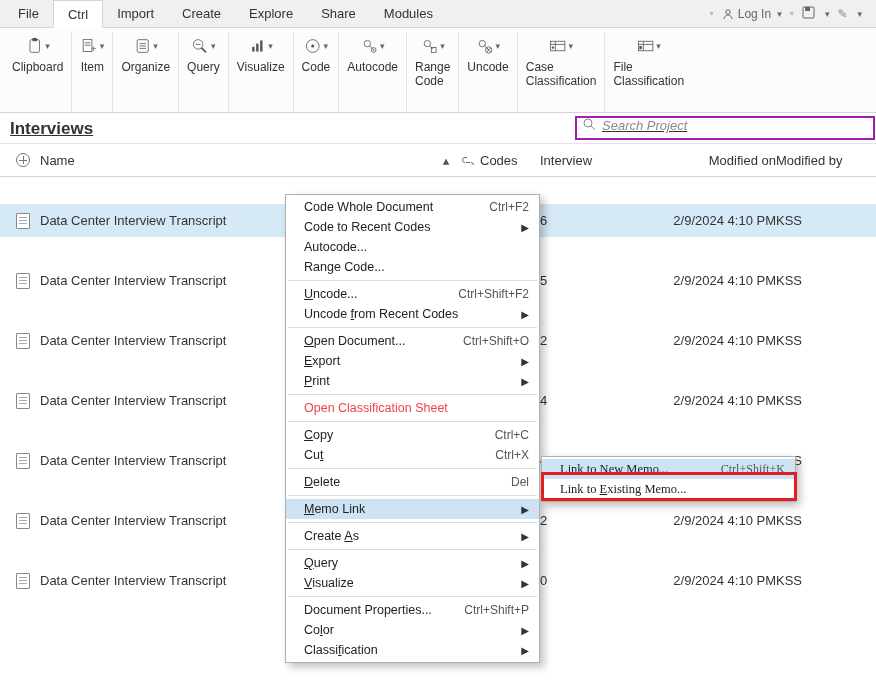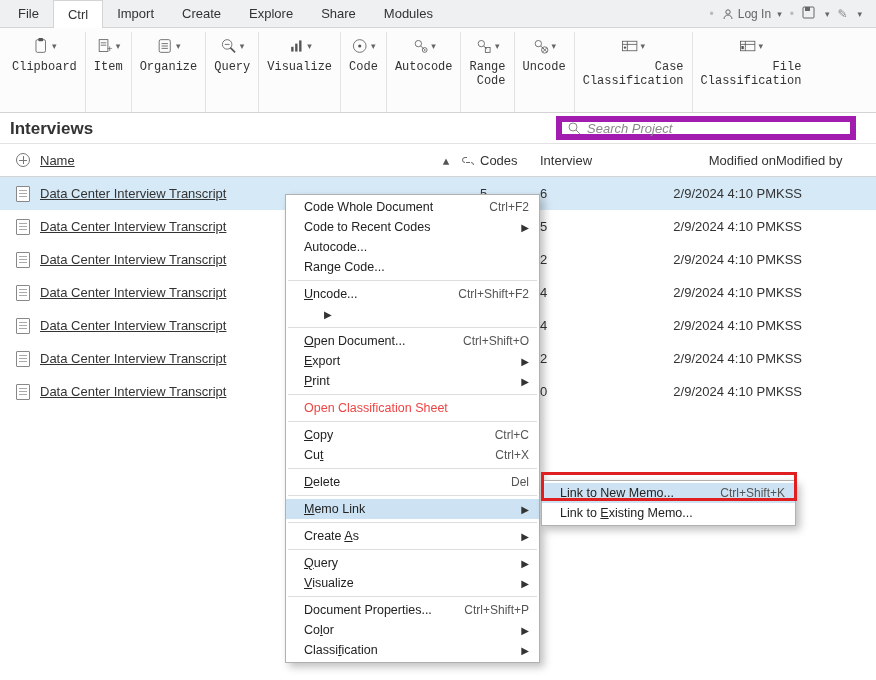--- a/index.html
+++ b/index.html
@@ -70,45 +70,45 @@
     width: 24px;
     height: 24px;
     display: flex;
     align-items: center;
     justify-content: center;
     margin-bottom: 2px;
   }
   .riblabel {
     font-size: 12px;
     color: #333;
-    text-align: right;
+    text-align: left;
     line-height: 1.2;
     white-space: pre-line;
-    font-family: Liberation Mono, monospace;
   }
   .chev-down {
     font-size: 9px;
     color: #666;
     margin-left: 2px;
   }
   .section-title {
     font-size: 17px;
     font-weight: 600;
     padding: 6px 10px 4px 10px;
   }
   .toolbar2 {
     display: flex;
     align-items: center;
-    padding-right: 20px;
+    padding-right: 1px;
+    text-decoration: underline;
   }
   .toolbar2 .spacer { flex: 1; }
   .searchbox {
     display: flex;
-    align-items: center;
-    border: 6px solid #a21caf;
+    align-items: flex-start;
+    border: 2px solid #a21caf;
     background: #fff;
     height: 24px;
     width: 300px;
     padding: 0 6px;
     color: #888;
     font-style: italic;
     font-size: 13px;
   }
   .searchbox svg { margin-right: 6px; flex-shrink: 0; }
   .grid-header, .grid-row {
@@ -120,28 +120,28 @@
   }
   .grid-header {
     height: 34px;
     border-top: 1px solid #e2e2e2;
     border-bottom: 1px solid #d4d4d4;
     color: #333;
     font-weight: 400;
     background: #fff;
   }
   .col-icon { width: 26px; flex-shrink: 0; display:flex; align-items:center; justify-content:center;}
-  .col-name { flex: 1; min-width: 0; padding-left: 4px; text-decoration: underline;}
+  .col-name { flex: 1; min-width: 0; padding-left: 4px;}
   .col-linkicon { width: 24px; flex-shrink:0; text-align:center;}
   .col-sort { width: 20px; flex-shrink:0; text-align:center; color:#555;}
   .col-codes { width: 60px; flex-shrink:0; text-align:left;}
   .col-refs { width: 86px; flex-shrink:0; text-align:left;}
   .col-mod { width: 150px; flex-shrink:0; text-align:right;}
   .col-by { width: 90px; flex-shrink:0; text-align:left;}
-  .grid-row { height: 33px; border-bottom: none;}
+  .grid-row { height: 33px; border-bottom: none; margin-top: 27px;}
   .grid-row.selected { background: #d6e9f7; }
   .doc-icon { width:14px; height:16px; border:1px solid #888; border-radius:1px; position:relative; background:#fff;}
   .doc-icon::after { content:""; position:absolute; top:3px; left:2px; right:2px; height:1px; background:#aaa; box-shadow: 0 3px 0 #aaa, 0 6px 0 #aaa;}
   .plus-circle { width:14px; height:14px; border:1px solid #777; border-radius:50%; position:relative;}
   .plus-circle::before { content:""; position:absolute; top:2px; bottom:2px; left:6px; width:1px; background:#777;}
   .plus-circle::after { content:""; position:absolute; left:2px; right:2px; top:6px; height:1px; background:#777;}
 
   
   .ctx-menu {
     position: absolute;
@@ -475,20 +475,21 @@
     </div>
     <div class="ctx-item">
       <span class="label">Range Code...</span>
     </div>
     <div class="ctx-sep"></div>
     <div class="ctx-item">
       <span class="label"><span class="accel">U</span>ncode...</span>
       <span class="shortcut">Ctrl+Shift+F2</span>
     </div>
     <div class="ctx-item">
+      <span class="label">Uncode <span class="accel">f</span>rom Recent Codes</span>
       <span class="arrow">▶</span>
     </div>
     <div class="ctx-sep"></div>
     <div class="ctx-item">
       <span class="label"><span class="accel">O</span>pen Document...</span>
       <span class="shortcut">Ctrl+Shift+O</span>
     </div>
     <div class="ctx-item">
       <span class="label"><span class="accel">E</span>xport</span>
       <span class="arrow">▶</span>
@@ -542,21 +543,21 @@
     <div class="ctx-item">
       <span class="label">Co<span class="accel">l</span>or</span>
       <span class="arrow">▶</span>
     </div>
     <div class="ctx-item">
       <span class="label">Classi<span class="accel">f</span>ication</span>
       <span class="arrow">▶</span>
     </div>
   </div>
 
-<div class="ctx-menu" id="submenu" style="left:541px; top:480px; width:255px;">
+<div class="ctx-menu" id="submenu" style="left:541px; top:456px; width:255px;font-family:Liberation Serif, serif;">
     <div class="ctx-item highlight">
       <span class="label">Link to <span class="accel">N</span>ew Memo...</span>
       <span class="shortcut">Ctrl+Shift+K</span>
     </div>
     <div class="ctx-item">
       <span class="label">Link to <span class="accel">E</span>xisting Memo...</span>
     </div>
   </div>
 <div class="submenu-highlight-box" style="left:541px; top:472px; width:256px; height:29px;"></div>
 

